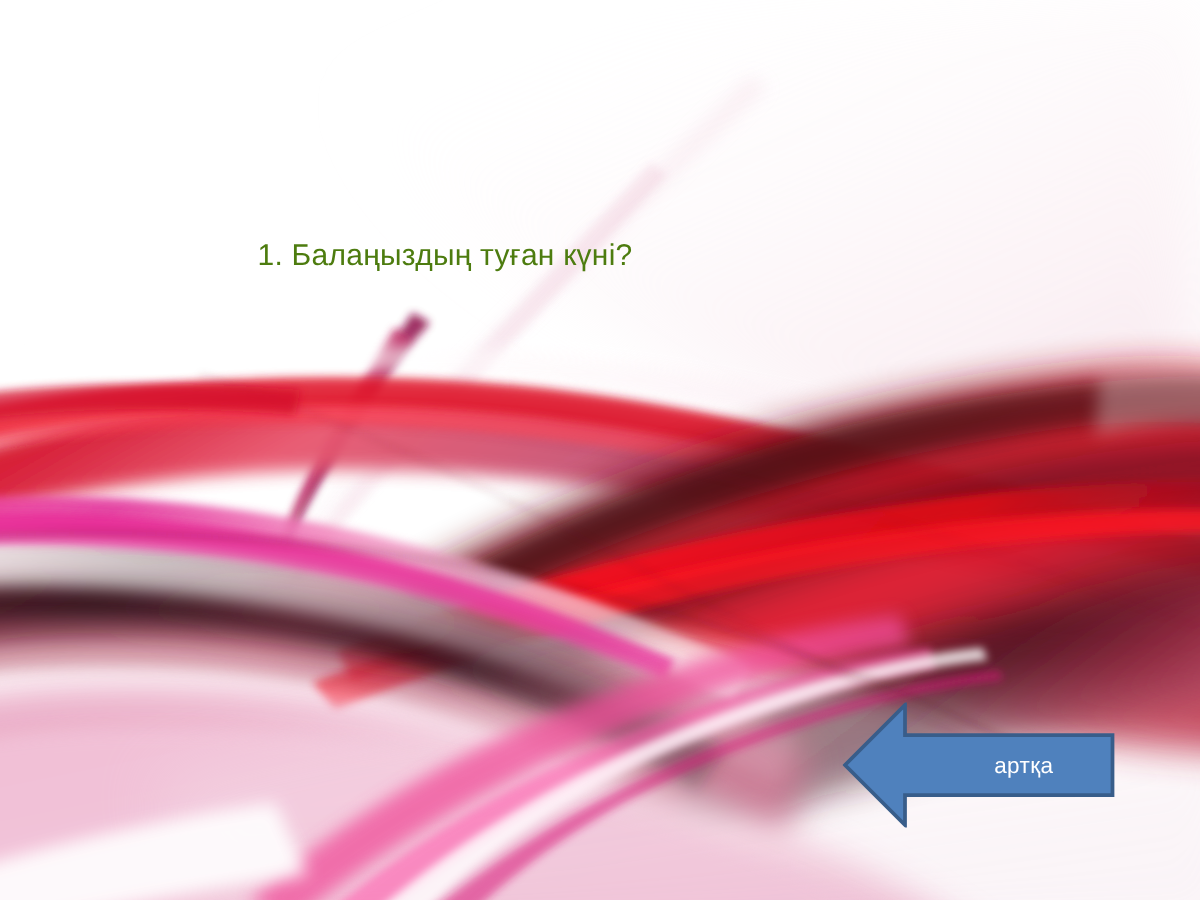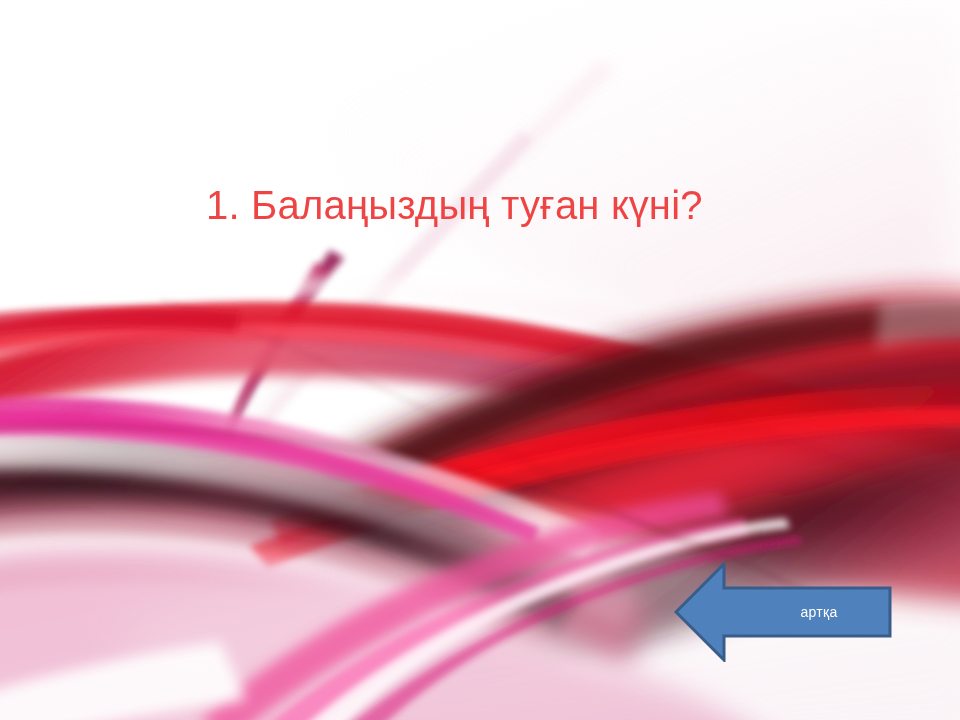--- a/index.html
+++ b/index.html
@@ -31,24 +31,24 @@
   #title-block {
     position: absolute;
     left: 206px;
     top: 182px;
     width: 600px;
     z-index: 5;
   }
   #title-text {
     margin: 0;
     font-family: "Liberation Sans", "DejaVu Sans", sans-serif;
-    font-size: 40px;
+    font-size: 24px;
     line-height: 46px;
     font-weight: 400;
-    color: #ef4444;
+    color: #4d7c0f;
     letter-spacing: 0.2px;
     white-space: nowrap;
   }
 
   
   #back-arrow {
     position: absolute;
     left: 674px;
     top: 562px;
     width: 218px;
@@ -67,21 +67,21 @@
     position: absolute;
     left: 72px;
     top: 0;
     width: 146px;
     height: 100px;
     display: flex;
     align-items: center;
     justify-content: center;
     color: #ffffff;
     font-family: "Liberation Sans", "DejaVu Sans", sans-serif;
-    font-size: 14px;
+    font-size: 18px;
     line-height: 22px;
     font-weight: 400;
     letter-spacing: 0.3px;
     pointer-events: none;
     user-select: none;
   }
 </style>
 </head>
 <body>
 

